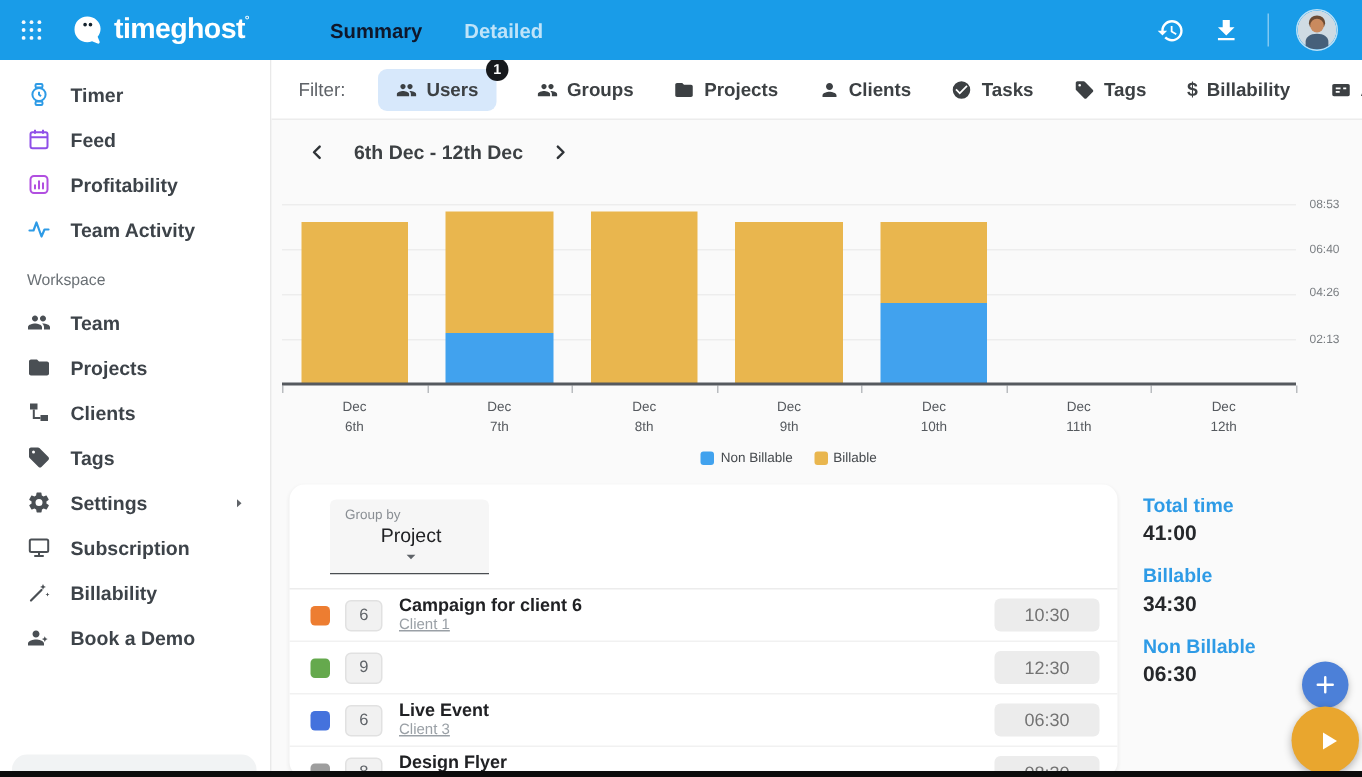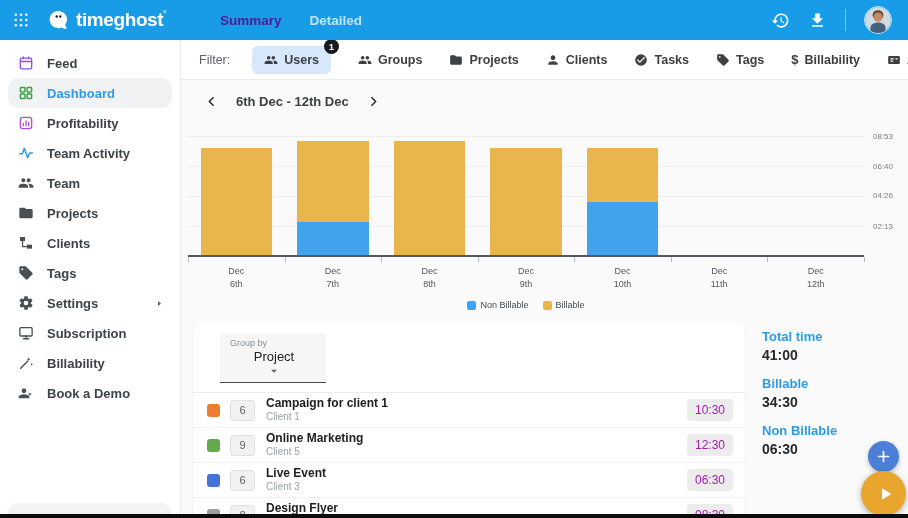--- a/index.html
+++ b/index.html
@@ -15,21 +15,21 @@
     padding:0 16px 0 12px; color:#fff; position:relative; z-index:10;
   }
   .apps-grid { width:18px; height:18px; margin-right:16px; cursor:pointer; opacity:.95; }
   .apps-grid svg { width:18px; height:18px; display:block; }
   .logo { display:flex; align-items:center; gap:4px; }
   .logo svg { width:26px; height:26px; display:block; }
   .brand { font-size:19px; font-weight:700; letter-spacing:-.4px; }
   .brand sup { font-size:8px; vertical-align:top; }
   .top-nav { display:flex; gap:28px; margin-left:54px; }
   .top-nav-item { font-size:13.5px; font-weight:600; color:rgba(255,255,255,.72); cursor:pointer; }
-  .top-nav-item.active { color:#4c1d95; }
+  .top-nav-item.active { color:#0f172a; }
   .top-right { margin-left:auto; display:flex; align-items:center; gap:18px; }
   .top-right .icon svg { width:19px; height:19px; display:block; }
   .top-divider { width:1px; height:22px; background:rgba(255,255,255,.45); }
   .avatar { width:28px; height:28px; border-radius:50%; overflow:hidden; border:1px solid rgba(255,255,255,.7); cursor:pointer; }
   .avatar svg { width:100%; height:100%; display:block; }
   
   .body { display:flex; height:478px; }
   .sidebar {
     width:181px; background:#fff; border-right:1px solid #e9e9e9;
     padding-top:8px; position:relative; flex:none;
@@ -109,22 +109,22 @@
   .card-divider { border-top:1px solid #ececec; }
   .row { display:flex; align-items:center; height:35px; padding:0 12px 0 14px; border-bottom:1px solid #f1f1f1; cursor:pointer; }
   .color-sq { width:13px; height:13px; border-radius:3px; flex:none; }
   .count {
     margin-left:10px; min-width:25px; height:21px; background:#f1f1f1;
     border:1px solid #e1e1e1; border-radius:4px; display:flex; align-items:center;
     justify-content:center; font-size:11px; color:#5f6368; flex:none;
   }
   .row-text { margin-left:11px; line-height:1.25; }
   .row-name { font-size:12px; font-weight:600; color:#202124; }
-  .row-client { font-size:10px; color:#9aa0a6; }
-  .row-time { margin-left:auto; background:#ececec; border-radius:4px; padding:4px 8px; font-size:12px; color:#a21caf; }
+  .row-client { font-size:10px; color:#9aa0a6;text-decoration:underline; }
+  .row-time { margin-left:auto; background:#ececec; border-radius:4px; padding:4px 20px; font-size:12px; color:#737373; }
   .totals { margin-left:17px; padding-top:6px; }
   .total-label { color:#2e9be6; font-size:13px; font-weight:600; margin-bottom:3px; }
   .total-value { color:#26282b; font-size:14px; font-weight:600; margin-bottom:13px; }
   
   .fab { position:absolute; border-radius:50%; display:flex; align-items:center; justify-content:center; cursor:pointer; z-index:20; color:#fff; }
   .fab-plus { right:9px; bottom:46px; width:31px; height:31px; background:#4c80d8; box-shadow:0 2px 5px rgba(0,0,0,.25); }
   .fab-plus svg { width:15px; height:15px; }
   .fab-play { right:2px; bottom:2px; width:45px; height:45px; background:#e9a62e; box-shadow:0 2px 6px rgba(0,0,0,.3); }
   .fab-play svg { width:16px; height:16px; margin-left:4px; }
   .bottom-strip { position:absolute; left:0; right:0; bottom:0; height:4px; background:#0c0c0c; z-index:40; }
@@ -183,56 +183,57 @@
           </svg>
       </span>
     </div>
   </header>
 
   <div class="body">
 
     <aside class="sidebar">
       <div id="sidebar-sections">
           <div class="side-item">
+            <span class="icon" style="color: rgb(46, 155, 230);">
+              <svg viewBox="0 0 24 24" fill="none" stroke="currentColor" stroke-width="2">
+                <rect x="8.5" y="1.5" width="7" height="3.4" rx="1.2"></rect>
+                <rect x="8.5" y="19.1" width="7" height="3.4" rx="1.2"></rect>
+                <circle cx="12" cy="12" r="6.6"></circle>
+                <path d="M12 9.2V12l2 1.8"></path>
+              </svg>
+            </span>
+            <span>Timer</span>
+          </div>
+          <div class="side-item">
             <span class="icon" style="color: rgb(143, 79, 232);">
               <svg viewBox="0 0 24 24" fill="none" stroke="currentColor" stroke-width="2">
                 <rect x="3.5" y="4.8" width="17" height="16" rx="2"></rect>
                 <path d="M3.5 9.8h17M8 2.3v4M16 2.3v4"></path>
               </svg>
             </span>
             <span>Feed</span>
           </div>
-          <div class="side-item active">
-            <span class="icon" style="color: rgb(67, 160, 71);">
-              <svg viewBox="0 0 24 24" fill="none" stroke="currentColor" stroke-width="2.2">
-                <rect x="3.6" y="3.6" width="6.8" height="6.8" rx="1"></rect>
-                <rect x="13.6" y="3.6" width="6.8" height="6.8" rx="1"></rect>
-                <rect x="3.6" y="13.6" width="6.8" height="6.8" rx="1"></rect>
-                <rect x="13.6" y="13.6" width="6.8" height="6.8" rx="1"></rect>
-              </svg>
-            </span>
-            <span>Dashboard</span>
-          </div>
           <div class="side-item">
             <span class="icon" style="color: rgb(177, 79, 224);">
               <svg viewBox="0 0 24 24" fill="none" stroke="currentColor" stroke-width="2">
                 <rect x="3.5" y="3.5" width="17" height="17" rx="3.5"></rect>
                 <path d="M8 16v-3.2M12 16V8.8M16 16v-5.2" stroke-linecap="round"></path>
               </svg>
             </span>
             <span>Profitability</span>
           </div>
           <div class="side-item">
             <span class="icon" style="color: rgb(46, 155, 230);">
               <svg viewBox="0 0 24 24" fill="none" stroke="currentColor" stroke-width="2.2" stroke-linecap="round" stroke-linejoin="round">
                 <path d="M2.5 13h4l3-8 5 14 3-7h4"></path>
               </svg>
             </span>
             <span>Team Activity</span>
           </div>
+          <div class="side-section">Workspace</div>
           <div class="side-item">
             <span class="icon" style="color: rgb(74, 79, 84);">
               <svg viewBox="0 0 24 24" fill="currentColor">
                 <path d="M16 11c1.66 0 2.99-1.34 2.99-3S17.66 5 16 5s-3 1.34-3 3 1.34 3 3 3zm-8 0c1.66 0 2.99-1.34 2.99-3S9.66 5 8 5 5 6.34 5 8s1.34 3 3 3zm0 2c-2.33 0-7 1.17-7 3.5V19h14v-2.5c0-2.33-4.67-3.5-7-3.5zm8 0c-.29 0-.62.02-.97.05 1.16.84 1.97 1.97 1.97 3.45V19h6v-2.5c0-2.33-4.67-3.5-7-3.5z"></path>
               </svg>
             </span>
             <span>Team</span>
           </div>
           <div class="side-item">
             <span class="icon" style="color: rgb(74, 79, 84);">
@@ -498,32 +499,28 @@
                   </svg>
               </span>
             </div>
           </div>
           <div class="card-divider"></div>
           <div id="rows">
               <div class="row">
                 <span class="color-sq" style="background: rgb(237, 125, 49);"></span>
                 <span class="count">6</span>
                 <div class="row-text">
-                  <div class="row-name">Campaign for client 1</div>
+                  <div class="row-name">Campaign for client 6</div>
                   <div class="row-client">Client 1</div>
                 </div>
                 <span class="row-time">10:30</span>
               </div>
               <div class="row">
                 <span class="color-sq" style="background: rgb(101, 169, 77);"></span>
                 <span class="count">9</span>
-                <div class="row-text">
-                  <div class="row-name">Online Marketing</div>
-                  <div class="row-client">Client 5</div>
-                </div>
                 <span class="row-time">12:30</span>
               </div>
               <div class="row">
                 <span class="color-sq" style="background: rgb(68, 114, 221);"></span>
                 <span class="count">6</span>
                 <div class="row-text">
                   <div class="row-name">Live Event</div>
                   <div class="row-client">Client 3</div>
                 </div>
                 <span class="row-time">06:30</span>

